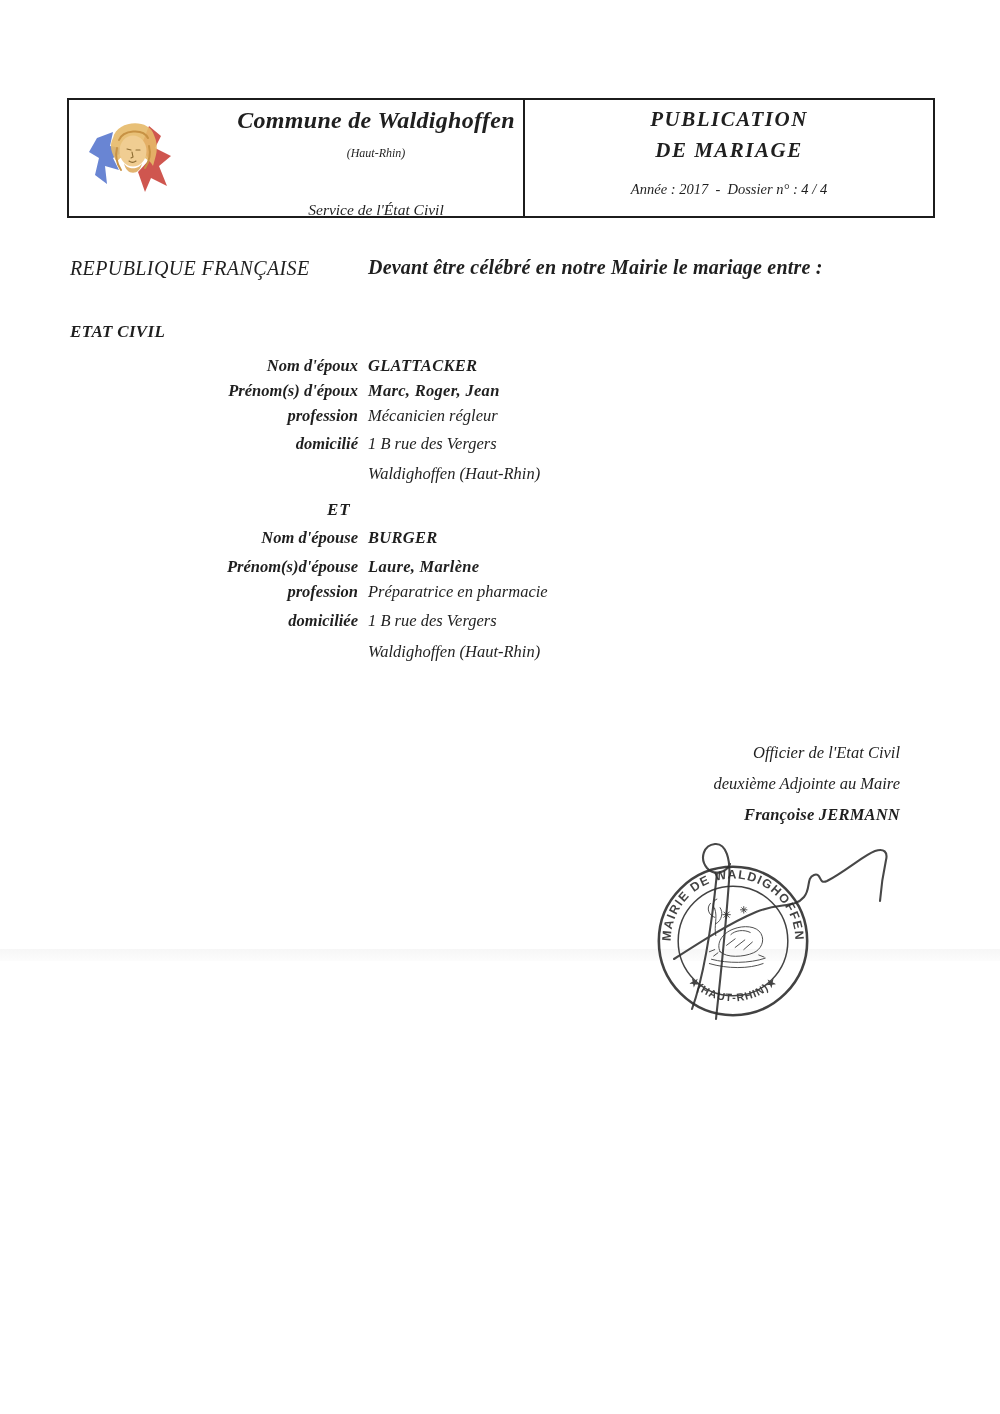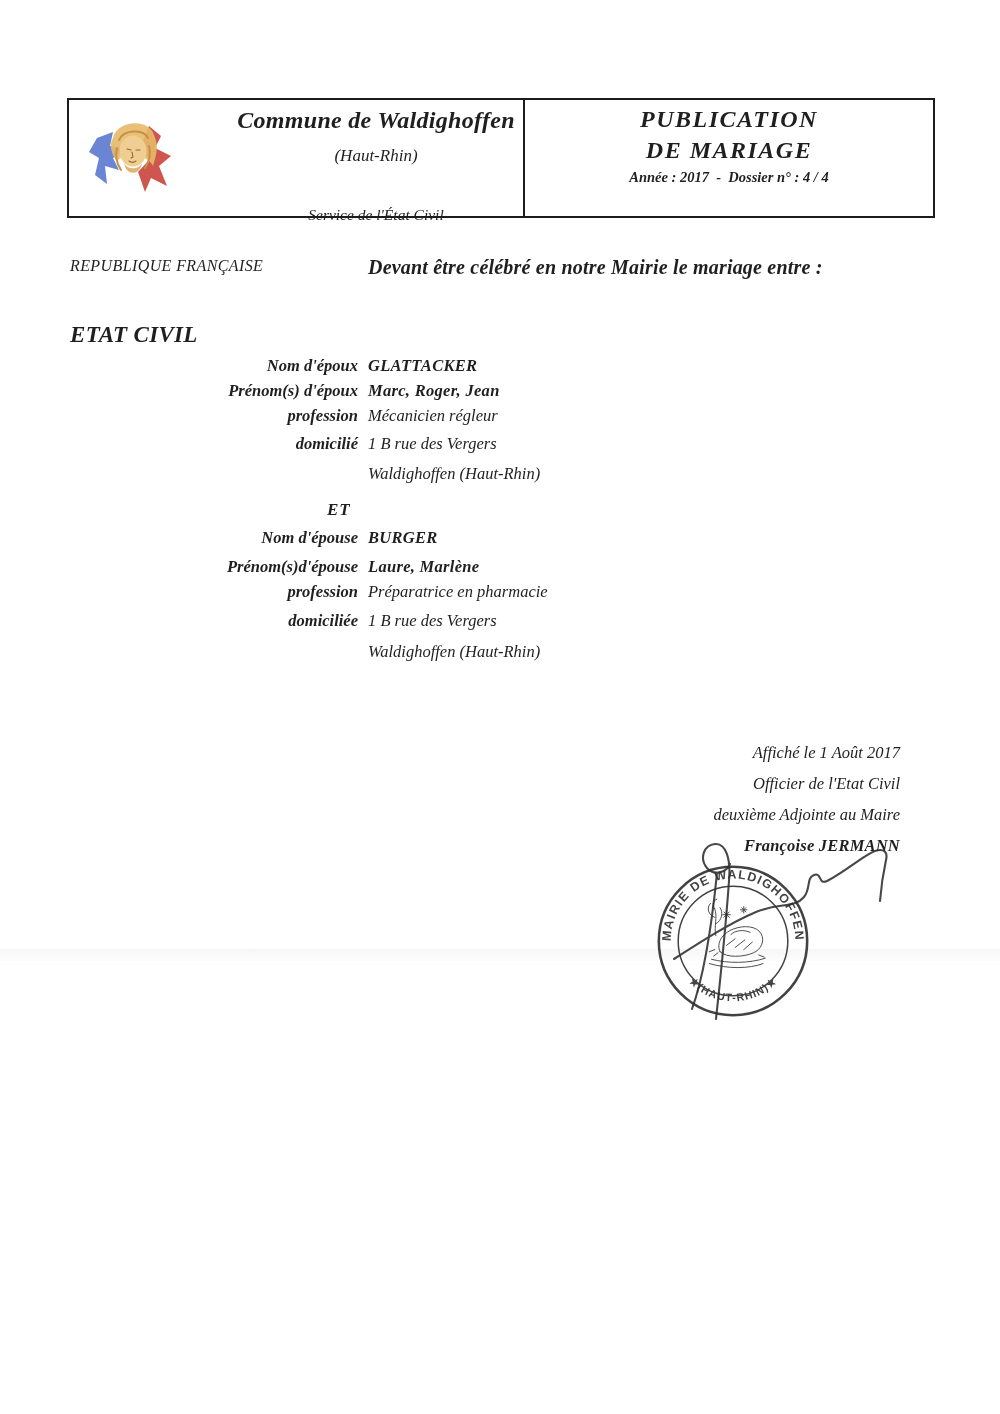--- a/index.html
+++ b/index.html
@@ -29,43 +29,43 @@
   }
   .logo-wrap {
     width:128px;
     display:flex; align-items:center; justify-content:center;
   }
   .header-left-text {
     flex:1;
     display:flex; flex-direction:column; align-items:center; text-align:center;
   }
   .commune { margin-top:7px; font-size:24px; font-weight:bold; font-style:italic; letter-spacing:.3px; }
-  .departement { margin-top:12px; font-size:17px; font-style:italic; }
+  .departement { margin-top:12px; font-size:12px; font-style:italic; }
   .service { margin-top:40px; font-size:15.5px; font-style:italic; }
 
   .header-right {
     flex:1;
     display:flex; flex-direction:column; align-items:center; text-align:center;
     padding-top:4px;
   }
-  .pub-line { font-size:24px; font-weight:bold; font-style:italic; letter-spacing:1.5px; line-height:31px; }
-  .dossier { margin-top:3px; font-size:14.5px; font-weight:bold; font-style:italic; white-space:pre; }
+  .pub-line { font-size:21px; font-weight:bold; font-style:italic; letter-spacing:1.5px; line-height:31px; }
+  .dossier { margin-top:15px; font-size:14.5px; font-weight:normal; font-style:italic; white-space:pre; }
 
   
   .republique {
     position:absolute; left:70px; top:257px;
-    font-size:16px; font-style:italic; letter-spacing:.4px;
+    font-size:20px; font-style:italic; letter-spacing:.4px;
   }
   .devant {
     position:absolute; left:368px; top:256px;
     font-size:20px; font-weight:bold; font-style:italic; letter-spacing:.2px;
   }
   .etat-civil {
     position:absolute; left:70px; top:322px;
-    font-size:23px; font-weight:bold; font-style:italic; letter-spacing:.3px;font-family:Liberation Serif, serif;
+    font-size:17px; font-weight:bold; font-style:italic; letter-spacing:.3px;font-family:Liberation Serif, serif;
   }
 
   
   .fieldrow { position:absolute; left:0; width:1000px; height:24px; font-size:16.5px; font-style:italic; }
   .fieldrow .lbl { position:absolute; right:642px; font-weight:bold; white-space:nowrap; }
   .fieldrow .val { position:absolute; left:368px; white-space:nowrap; }
   .fieldrow .val.bold { font-weight:bold; letter-spacing:.3px; }
   .et-sep {
     position:absolute; left:327px; top:500px;
     font-size:17px; font-weight:bold; font-style:italic; letter-spacing:1px;
@@ -162,21 +162,20 @@
   <div class="fieldrow" style="top:611px">
     <span class="lbl">domiciliée</span>
     <span class="val">1 B rue des Vergers</span>
   </div>
   <div class="fieldrow" style="top:642px">
     <span class="lbl"></span>
     <span class="val">Waldighoffen (Haut-Rhin)</span>
   </div>
 
   <div class="sigblock">
-    <div class="sig-line">Affiché le 1 Août 2017</div>
     <div class="sig-line">Officier de l'Etat Civil</div>
     <div class="sig-line">deuxième Adjointe au Maire</div>
     <div class="sig-line sig-name">Françoise JERMANN</div>
   </div>
 
   <div class="scan-artifact"></div>
 
   <svg class="stamp-svg" viewBox="0 0 160 160">
     <g stroke="#333333" fill="none">
       <circle cx="80" cy="80" r="69" stroke-width="2.4"></circle>

